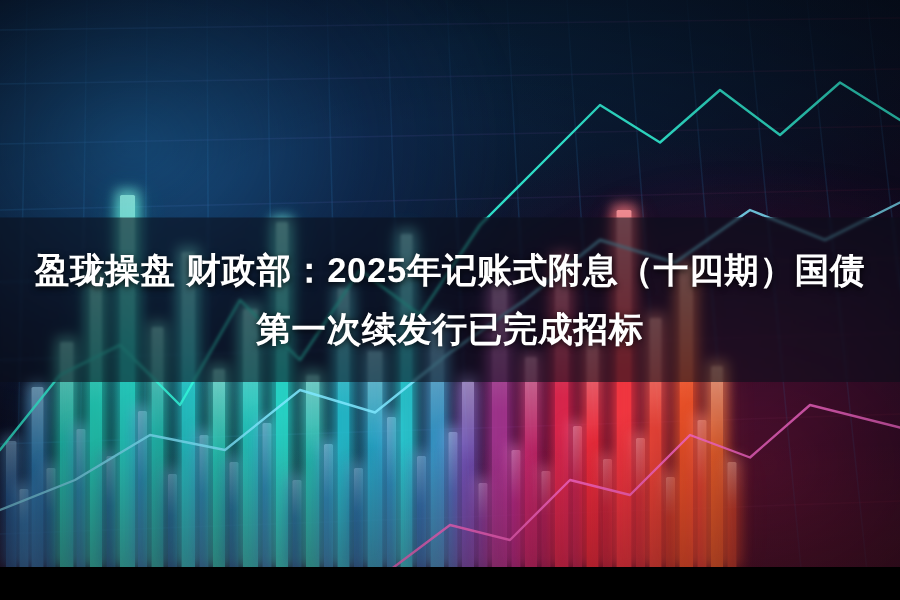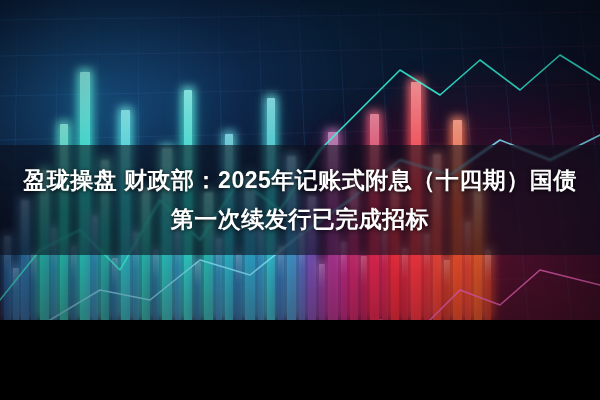--- a/index.html
+++ b/index.html
@@ -3,21 +3,21 @@
 <meta charset="utf-8">
 <style>
   html, body {
     margin: 0;
     padding: 0;
     background: #000;
   }
   #stage {
     position: relative;
     width: 600px;
-    height: 320px;
+    height: 378px;
     overflow: hidden;
     background: #05070f;
     font-family: "Liberation Sans", sans-serif;
   }
 
   
   .bg-base {
     position: absolute;
     inset: 0;
     background:

